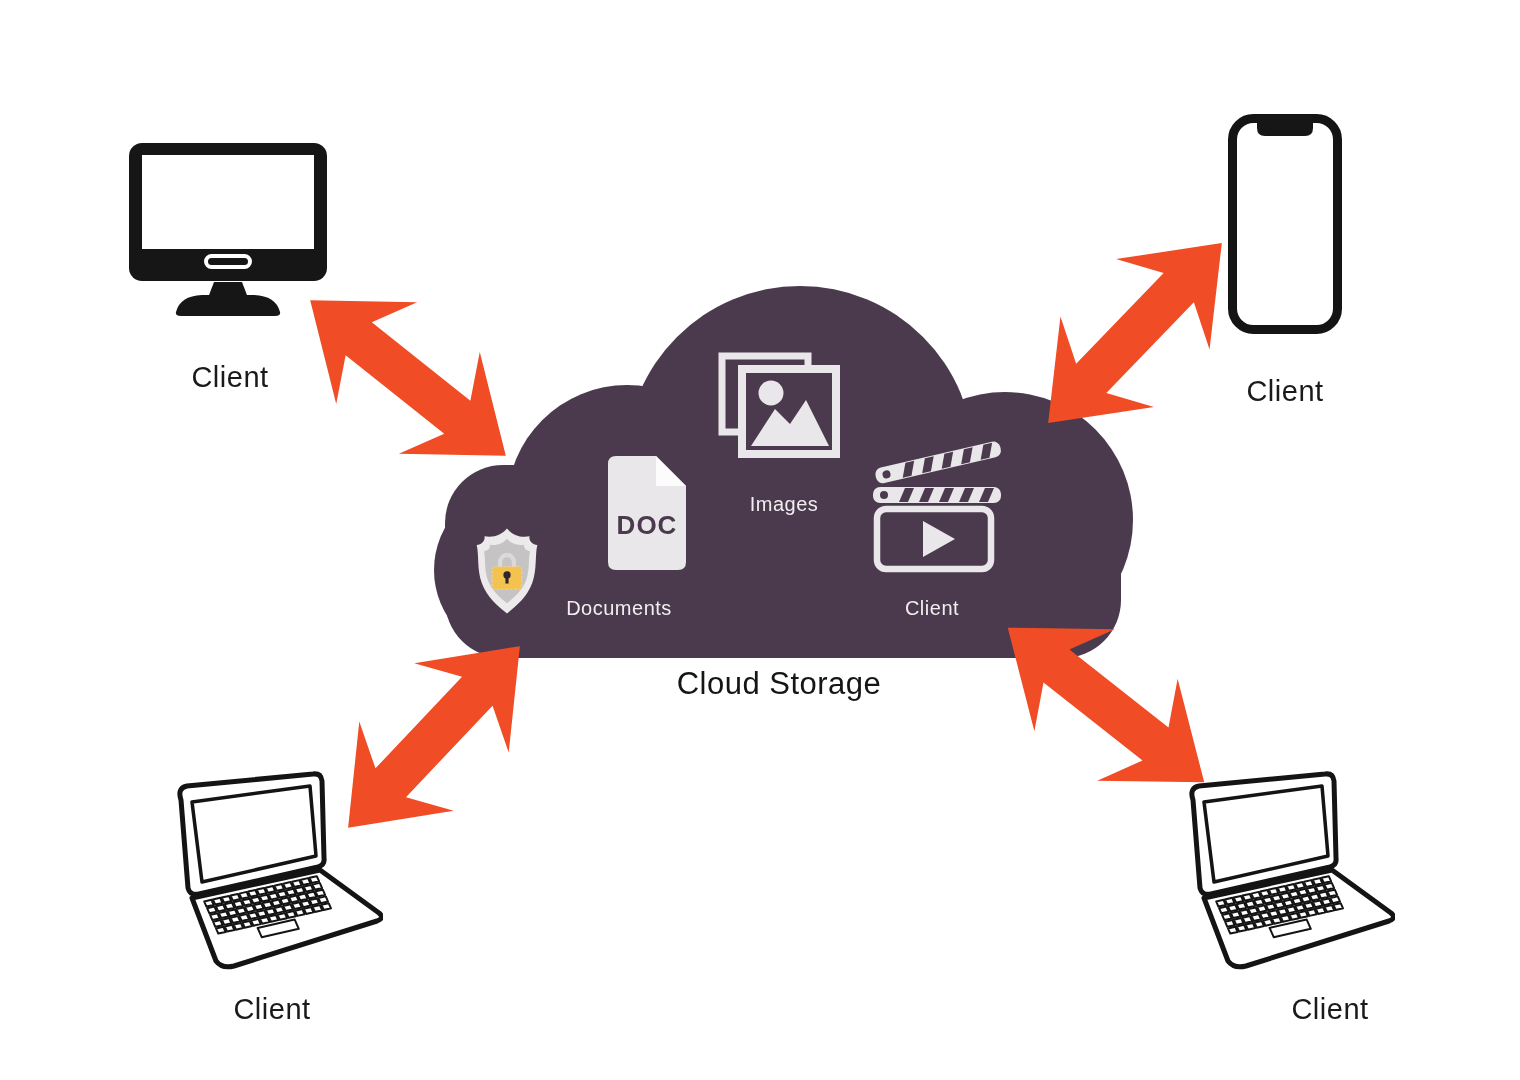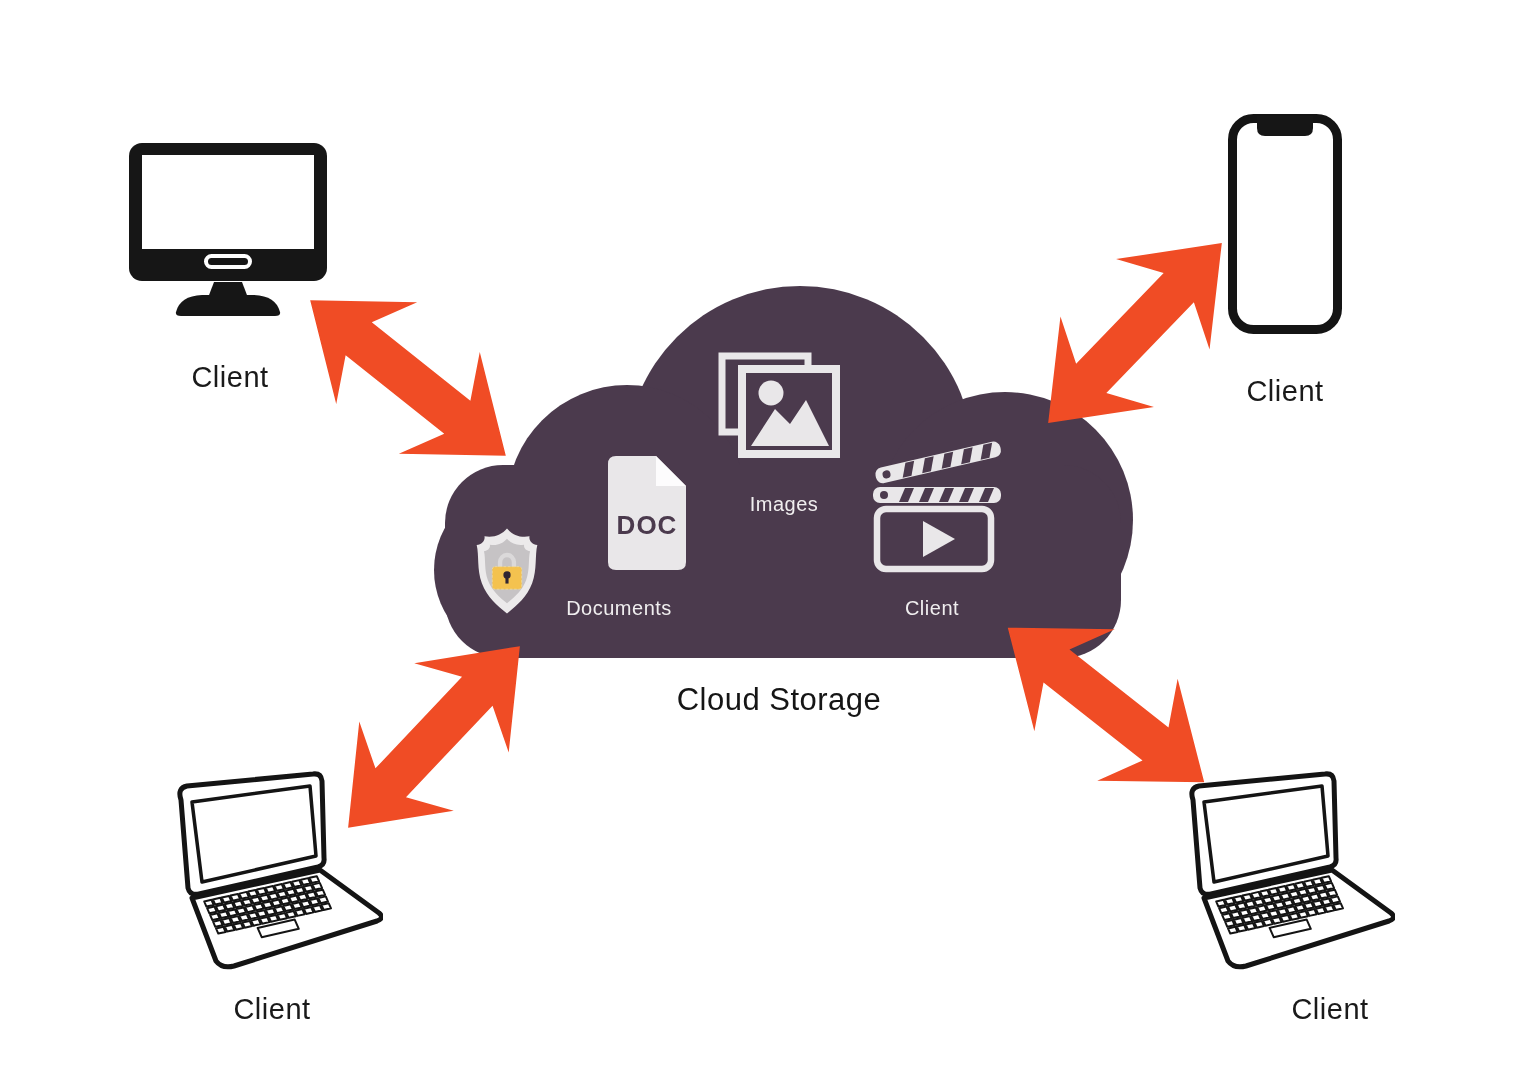--- a/index.html
+++ b/index.html
@@ -86,21 +86,21 @@
       <polygon class="cloud-fill" points="112,1 121,1 115,15 106,15"></polygon>
     </g>
     <rect class="icon-stroke" stroke-width="6.5" x="7" y="79" width="114" height="60" rx="9"></rect>
     <polygon class="icon-light" points="53,91 53,127 85,109"></polygon>
   </svg>
 
   <div class="label light" style="left:519px;top:575px;width:200px;">Documents</div>
   <div class="label light" style="left:684px;top:471px;width:200px;">Images</div>
   <div class="label light" style="left:832px;top:575px;width:200px;">Client</div>
 
-  <div class="label title" style="left:629px;top:667px;width:300px;">Cloud Storage</div>
+  <div class="label title" style="left:629px;top:651px;width:300px;">Cloud Storage</div>
 
   <div class="arrow" style="left:282px;top:312px;transform:rotate(38.5deg);">
     <svg width="252" height="132" viewBox="0 0 252 132">
       <path d="M1,66 L86,1 L63,45 L189,45 L166,1 L251,66 L166,131 L189,87 L63,87 L86,131 Z"></path>
     </svg>
   </div>
   <div class="arrow" style="left:1009px;top:267px;transform:rotate(-46deg);">
     <svg width="252" height="132" viewBox="0 0 252 132">
       <path d="M1,66 L86,1 L63,45 L189,45 L166,1 L251,66 L166,131 L189,87 L63,87 L86,131 Z"></path>
     </svg>

